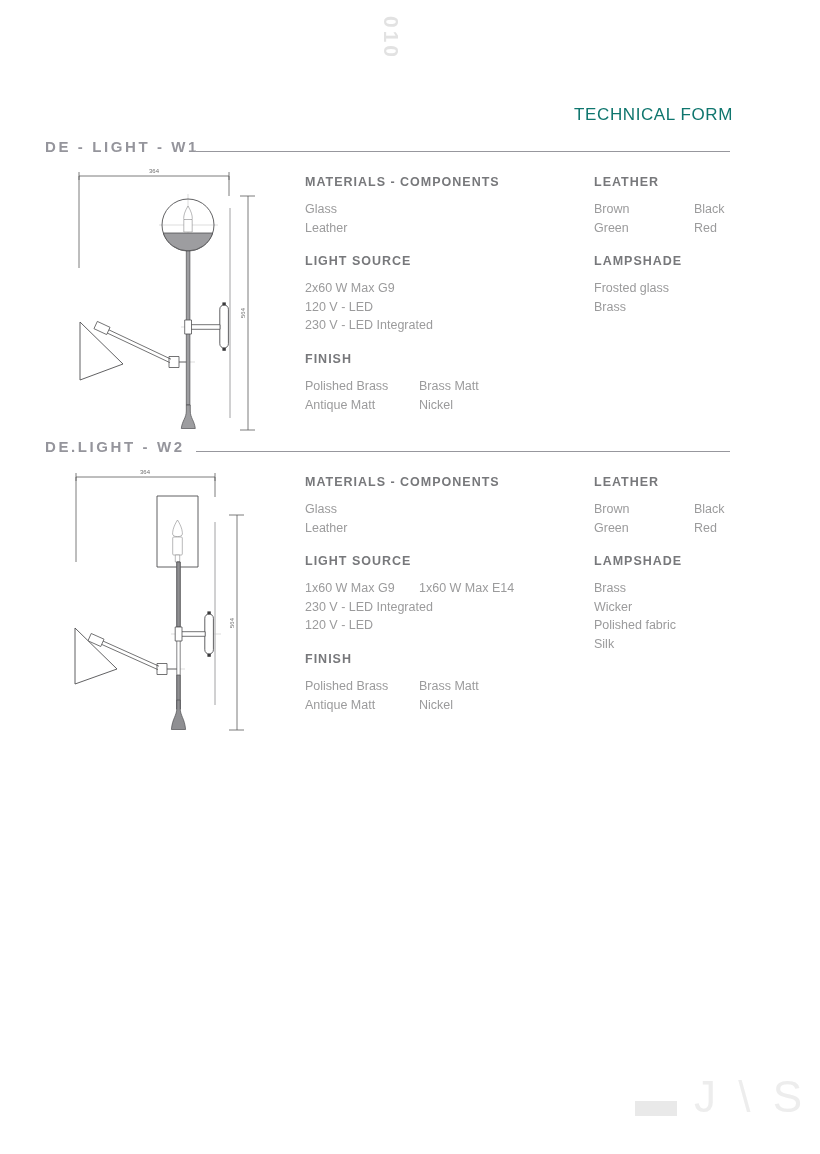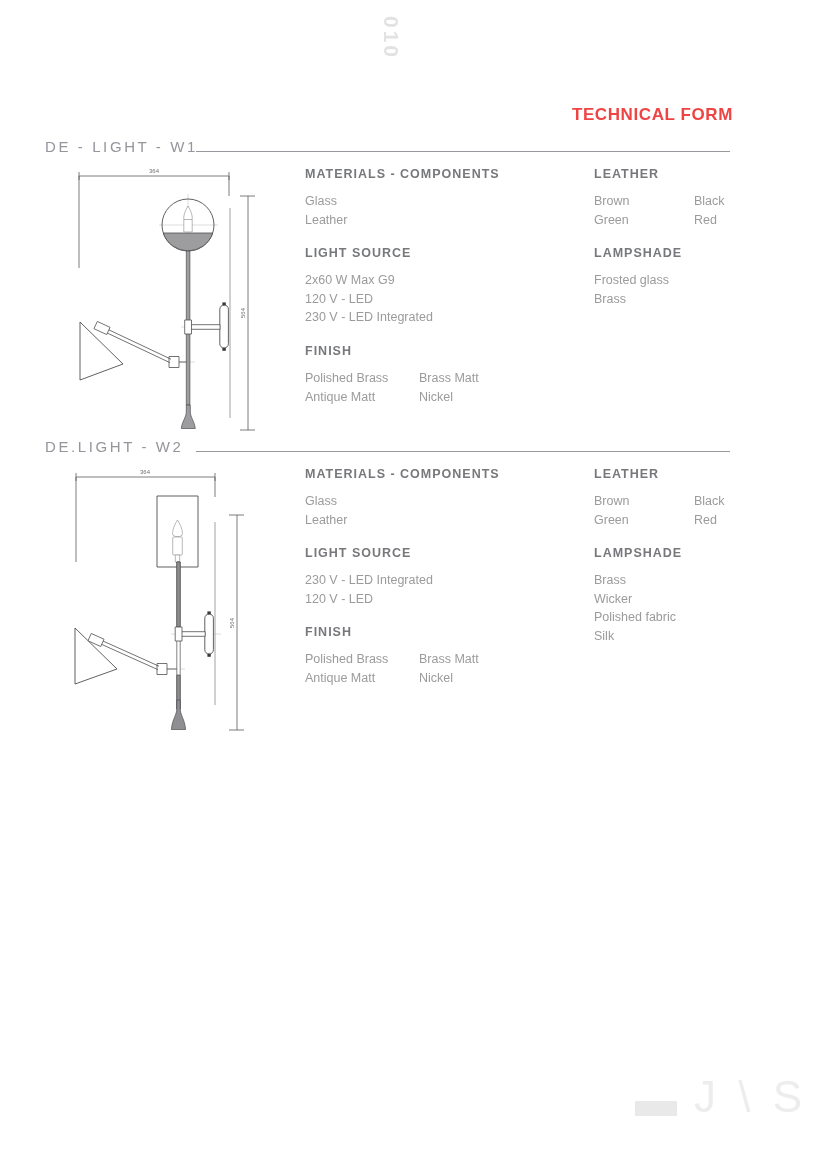--- a/index.html
+++ b/index.html
@@ -2,36 +2,36 @@
 <html><head>
 <meta charset="utf-8">
 <style>
   html,body{margin:0;padding:0;background:#fff;}
   .page{position:relative;width:820px;height:1154px;background:#ffffff;overflow:hidden;
         font-family:"Liberation Sans", sans-serif;}
   .page-number{position:absolute;left:366px;top:13px;width:50px;height:50px;
         display:flex;align-items:center;justify-content:center;
         transform:rotate(90deg);font-size:21px;font-weight:bold;
         letter-spacing:3px;color:#e2e2e2;}
-  .form-title{position:absolute;top:105px;right:87px;font-size:17px;font-weight:bold;
-        letter-spacing:0.6px;color:#ef4444;}
-  .prod-title{position:absolute;left:45px;font-size:15px;font-weight:normal;
+  .form-title{position:absolute;top:105px;right:87px;font-size:17px;font-weight:normal;
+        letter-spacing:0.6px;color:#0f766e;}
+  .prod-title{position:absolute;left:45px;font-size:15px;font-weight:bold;
         letter-spacing:2.6px;color:#95959c;}
   .t1{top:138px;} .t2{top:438px;}
   .rule{position:absolute;height:1px;background:#97979d;}
   .r1{left:196px;top:151px;width:534px;}
   .r2{left:196px;top:451px;width:534px;}
   .drawing{position:absolute;left:55px;}
   .d1{top:160px;} .d2{top:452px;}
   .specs{position:absolute;font-size:12.5px;color:#9b9b9c;}
   .col-a1{left:305px;top:167px;width:290px;}
   .col-b1{left:594px;top:167px;width:180px;}
   .col-a2{left:305px;top:467px;width:290px;}
   .col-b2{left:594px;top:467px;width:180px;}
-  .sec{margin:0 0 17px 0;}
+  .sec{margin:8px 0 17px 0;}
   .sec h4{margin:0 0 11px 0;font-size:12.5px;font-weight:bold;letter-spacing:1px;
         color:#77787b;}
   .row{line-height:18.6px;white-space:nowrap;}
   .c1{display:inline-block;}
   .col-a1 .c1,.col-a2 .c1{width:114px;}
   .col-b1 .c1,.col-b2 .c1{width:100px;}
   .footer-bar{position:absolute;left:635px;top:1101px;width:42px;height:15px;background:#e9e9e9;}
   .logo{position:absolute;left:694px;top:1072px;font-size:44px;color:#ededed;
         letter-spacing:5px;font-weight:normal;}
   svg line,svg path,svg rect,svg circle{vector-effect:non-scaling-stroke;}
@@ -192,20 +192,21 @@
   </svg>
 
   <div class="specs col-a2">
     <div class="sec">
       <h4>MATERIALS - COMPONENTS</h4>
       <div class="row"><span class="c1">Glass</span></div>
       <div class="row"><span class="c1">Leather</span></div>
     </div>
     <div class="sec">
       <h4>LIGHT SOURCE</h4>
+      <div class="row"><span class="c1">1x60 W Max G9</span><span>1x60 W Max E14</span></div>
       <div class="row"><span class="c1">230 V - LED Integrated</span></div>
       <div class="row"><span class="c1">120 V - LED</span></div>
     </div>
     <div class="sec">
       <h4>FINISH</h4>
       <div class="row"><span class="c1">Polished Brass</span><span>Brass Matt</span></div>
       <div class="row"><span class="c1">Antique Matt</span><span>Nickel</span></div>
     </div>
   </div>
 

